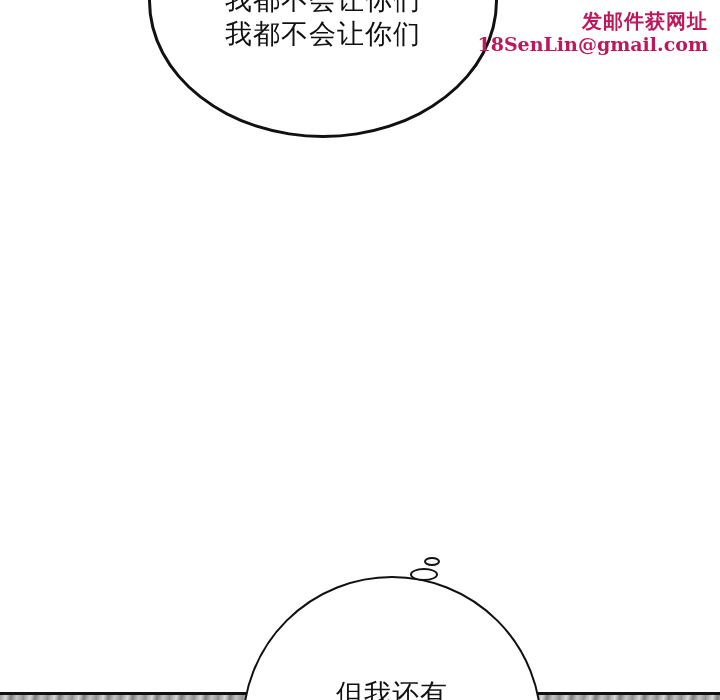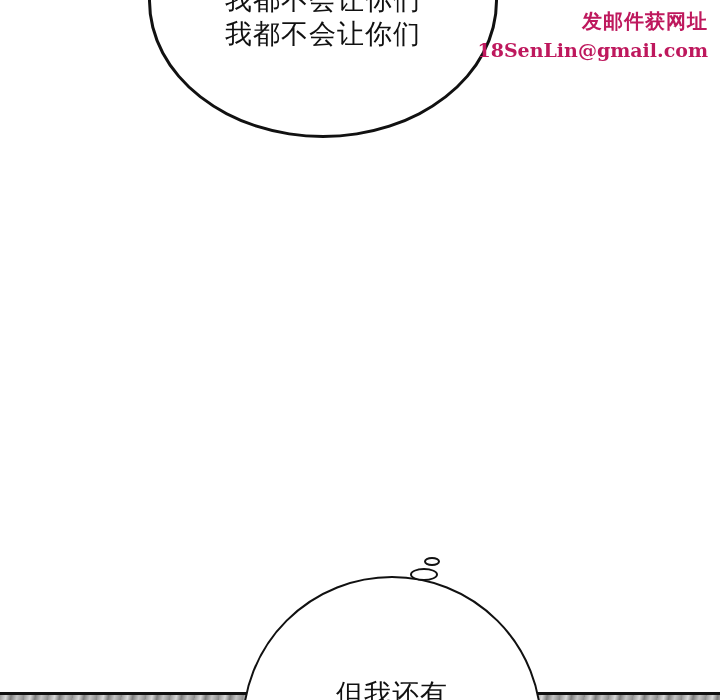--- a/index.html
+++ b/index.html
@@ -20,21 +20,21 @@
       position: absolute; left: 148px; width: 350px; text-align: center;
       color: #111; font-size: 27px; line-height: 36px; letter-spacing: 1px;
     }
     .line1 { top: -18px; }
     .line2 { top: 16px; }
     .watermark {
       position: absolute; right: 12px; text-align: right;
       color: #be185d; font-family: "DejaVu Serif", serif; font-weight: bold;
     }
     .wm1 { top: 8px; font-size: 20px; letter-spacing: 1px; }
-    .wm2 { top: 39px; font-size: 19px; }
+    .wm2 { top: 33px; font-size: 19px; }
     .strip {
       position: absolute; left: 0; top: 692px; width: 720px; height: 20px;
       border-top: 3px solid #111;
       background: repeating-linear-gradient(100deg, #9a9a9a 0px, #d8d8d8 6px, #7d7d7d 11px, #c4c4c4 17px, #8c8c8c 24px);
     }
     .bubble-bottom {
       position: absolute; left: 242px; top: 576px;
       width: 300px; height: 300px;
       border: 2px solid #111; border-radius: 50%;
       box-sizing: border-box; background: #fff;

